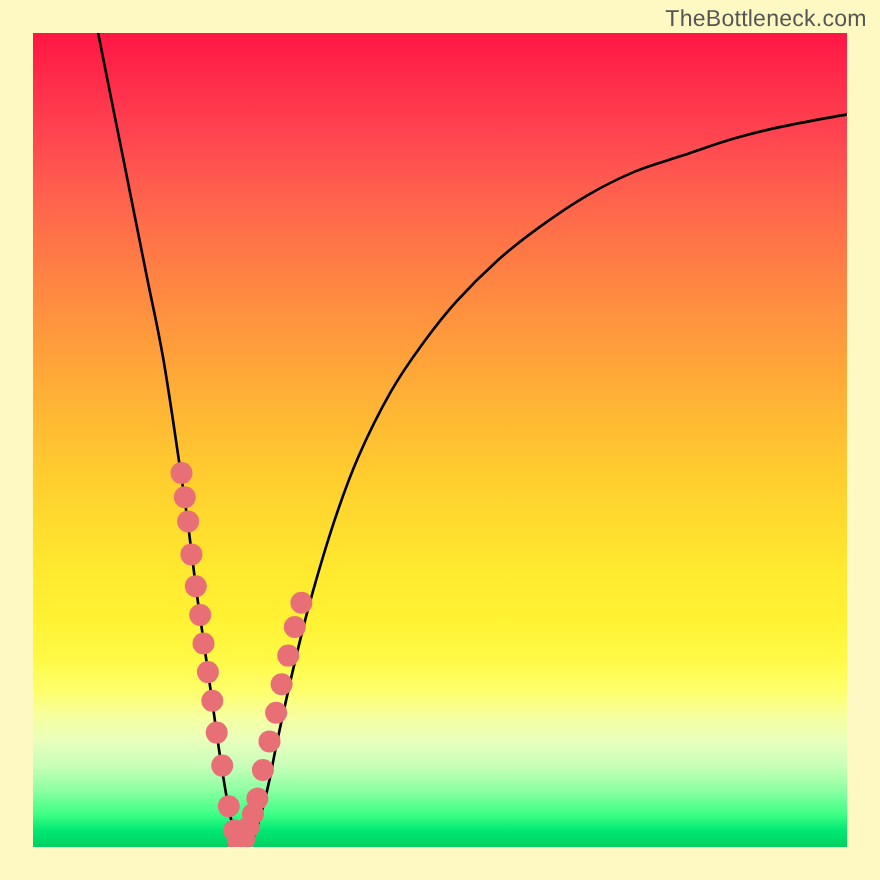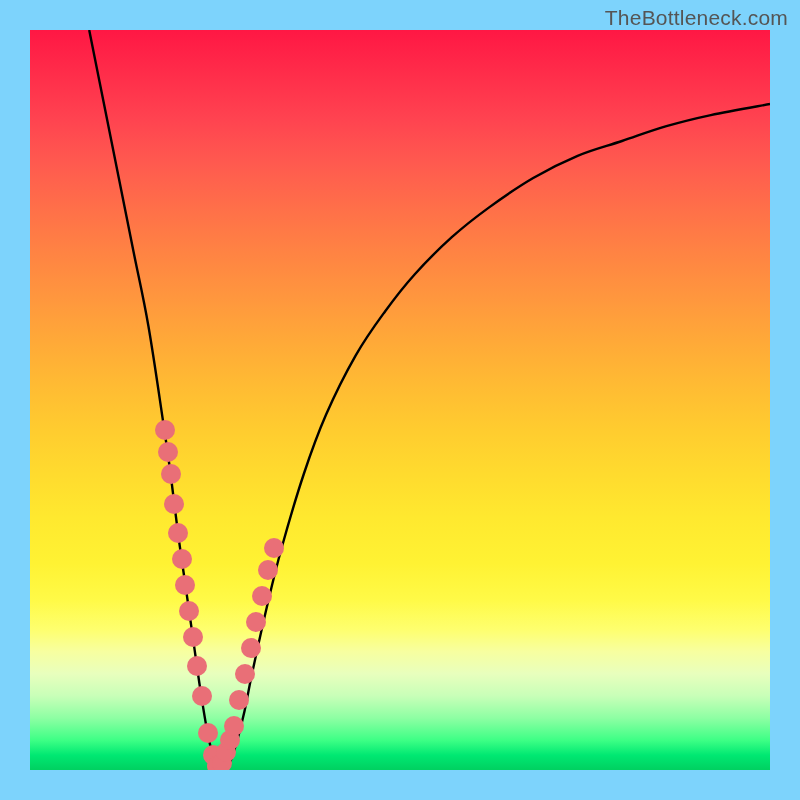--- a/index.html
+++ b/index.html
@@ -7,21 +7,21 @@
     padding: 0;
     width: 800px;
     height: 800px;
     overflow: hidden;
     background: #000;
     font-family: Arial, Helvetica, sans-serif;
   }
   .outer {
     width: 800px;
     height: 800px;
-    background: #7dd3fc;
+    background: #fef9c3;
     position: relative;
     text-align: right;
   }
   .plot {
     position: absolute;
     left: 30px;
     top: 30px;
     width: 740px;
     height: 740px;
     

